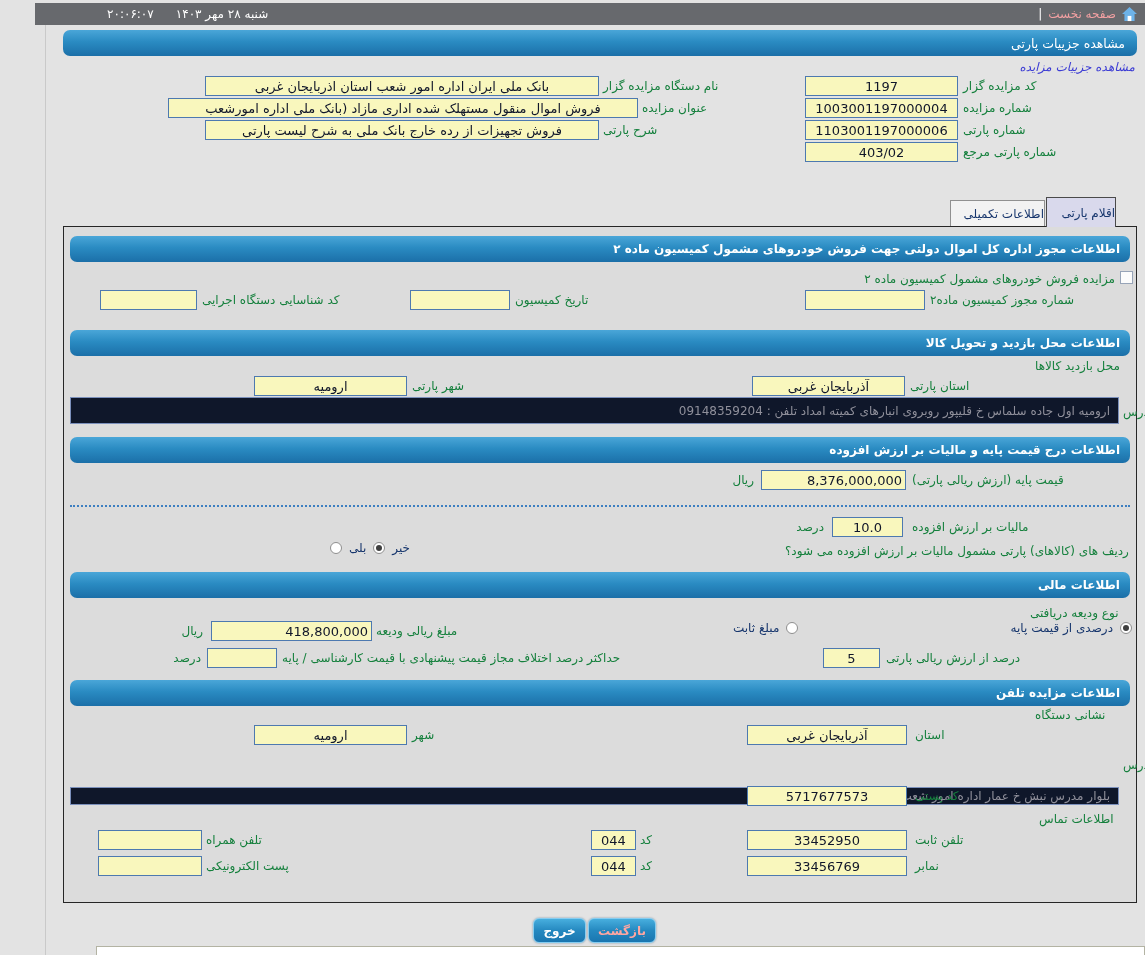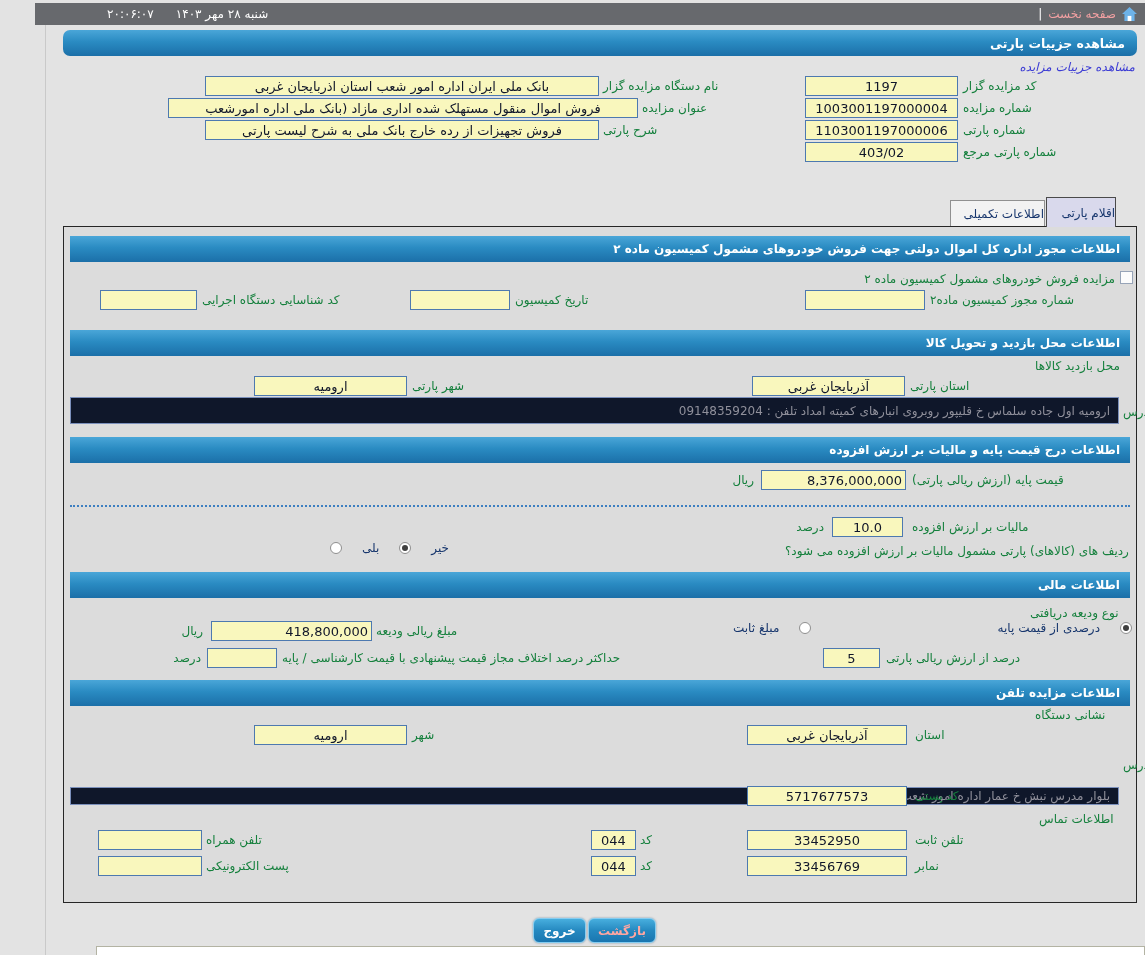--- a/index.html
+++ b/index.html
@@ -12,49 +12,49 @@
   .topbar{position:absolute;top:3px;left:35px;right:0;height:22px;background:#67696d}
   .tb-right{position:absolute;right:8px;top:0;height:22px;display:flex;align-items:center;gap:6px}
   .tb-left{position:absolute;left:72px;top:0;height:22px;display:flex;align-items:center;gap:22px;direction:rtl}
   .tb-home{color:#f2a0a2;font-size:12px;text-decoration:none;cursor:pointer}
   .tb-sep{color:#ffffff;font-size:12px}
   .tb-dt{color:#ffffff;font-size:12px}
   
   .pagehdr{position:absolute;left:63px;top:30px;width:1074px;height:26px;border-radius:7px;
     background:linear-gradient(180deg,#4aa6d8 0%,#2a8bc2 45%,#1b6fa8 100%);
     display:flex;align-items:center;padding:0 12px;box-sizing:border-box;
-    color:#fff;font-weight:bold;font-size:12.5px}
+    color:#fff;font-weight:normal;font-size:12.5px}
   .vlink{position:absolute;right:10px;top:60px;color:#3c3cd4;font-size:12px;font-style:italic;cursor:pointer;white-space:nowrap}
   
   .lbl{position:absolute;font-size:12px;color:#15803d;white-space:nowrap}
   input.yf{position:absolute;height:20px;background:#f9f7bd;border:1px solid #4d79b0;
     font-family:"DejaVu Sans",sans-serif;font-size:13px;color:#10162a;padding:0 3px;box-sizing:border-box}
   input.yf.c{text-align:center}
   input.yf.r{text-align:right}
   .wf{position:absolute;background:#0f172a;border:1px solid #7b90bc;color:#90909b;font-size:12px;
     display:flex;align-items:center;padding:0 8px;box-sizing:border-box;white-space:nowrap;overflow:hidden}
   
-  .bar{position:absolute;left:70px;width:1060px;height:26px;border-radius:0;
+  .bar{position:absolute;left:70px;width:1060px;height:26px;border-radius:7px;
     background:linear-gradient(180deg,#4aa6d8 0%,#2a8bc2 45%,#1b6fa8 100%);
     color:#fff;font-weight:bold;font-size:12px;display:flex;align-items:center;
     padding:0 10px;box-sizing:border-box;white-space:nowrap}
   
   .tab{position:absolute;display:flex;align-items:center;justify-content:flex-start;
     font-size:12px;color:#17366d;box-sizing:border-box;cursor:pointer;white-space:nowrap}
   .tab.on{background:#d9d9ec;border:1px solid #4a4a4a;border-bottom:none;z-index:4}
   .tab.off{background:#f2f2f2;border:1px solid #909090;border-bottom:none;z-index:1}
   .panel{position:absolute;left:63px;top:226px;width:1074px;height:677px;background:#dcdcdc;
     border:1px solid #262626;box-sizing:border-box;z-index:2}
   .pc{z-index:3}
   
   .rad{width:12px;height:12px;border-radius:50%;background:#fff;border:1px solid #8f8f8f;
     box-sizing:border-box;display:inline-block;position:relative;flex:0 0 auto;cursor:pointer}
   .rad.sel::after{content:"";position:absolute;left:2px;top:2px;width:6px;height:6px;border-radius:50%;background:#3f3f3f}
   .chk{position:absolute;width:13px;height:13px;background:#fcfcfc;border:1px solid #97a4b8;box-sizing:border-box;cursor:pointer}
-  .radrow{position:absolute;display:flex;align-items:center;gap:20px}
+  .radrow{position:absolute;display:flex;align-items:center;gap:7px}
   .rlbl{font-size:12px;color:#17366d;white-space:nowrap}
   .dots{position:absolute;left:70px;width:1060px;top:505px;height:0;border-top:2px dotted #3d7fc1}
   
   .btn{position:absolute;height:25px;border-radius:6px;
     background:linear-gradient(180deg,#47aede 0%,#2589c0 50%,#1a76b0 100%);
     border:1px solid #86cdf0;color:#fff;font-family:"DejaVu Sans",sans-serif;
     font-size:12px;font-weight:bold;cursor:pointer;box-shadow:0 0 2px rgba(0,60,100,.5)}
   .btn.back{color:#ffa6a1}
   .vline{position:absolute;left:45px;top:25px;bottom:0;width:1px;background:#c9c9c9}
   .fstrip{position:absolute;left:96px;right:0;top:946px;height:14px;background:#ffffff;border:1px solid #b3b3a3}

